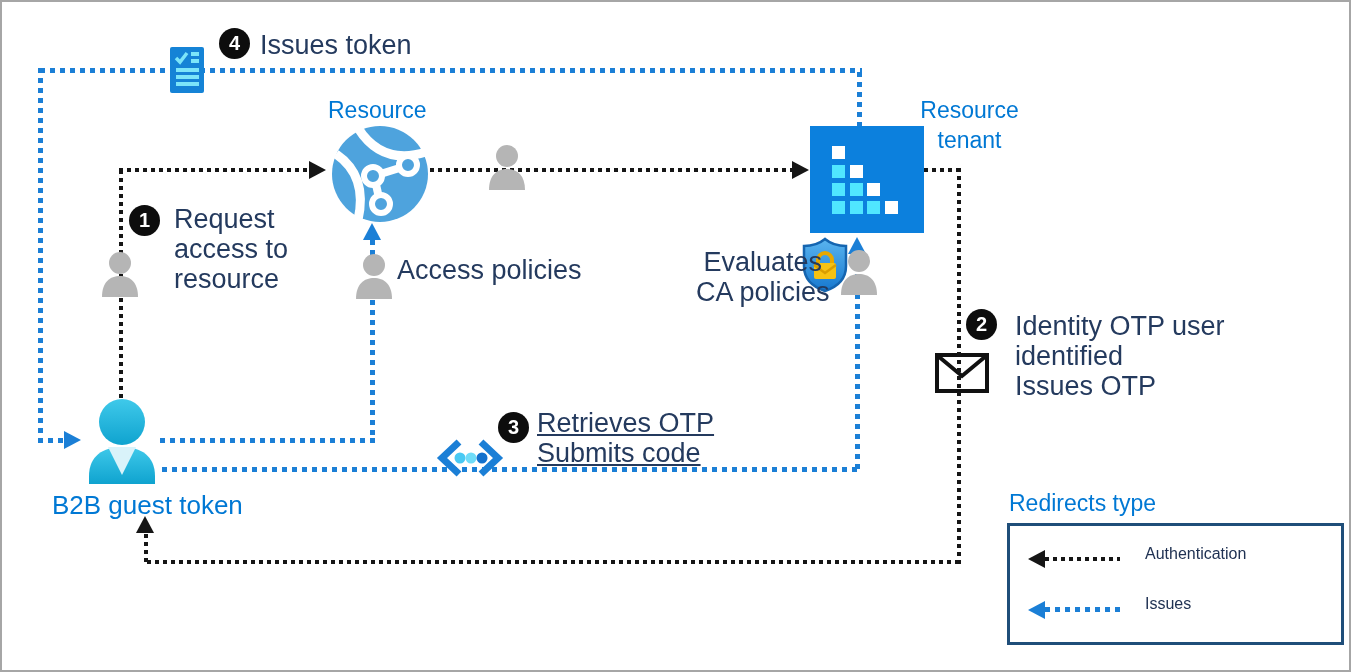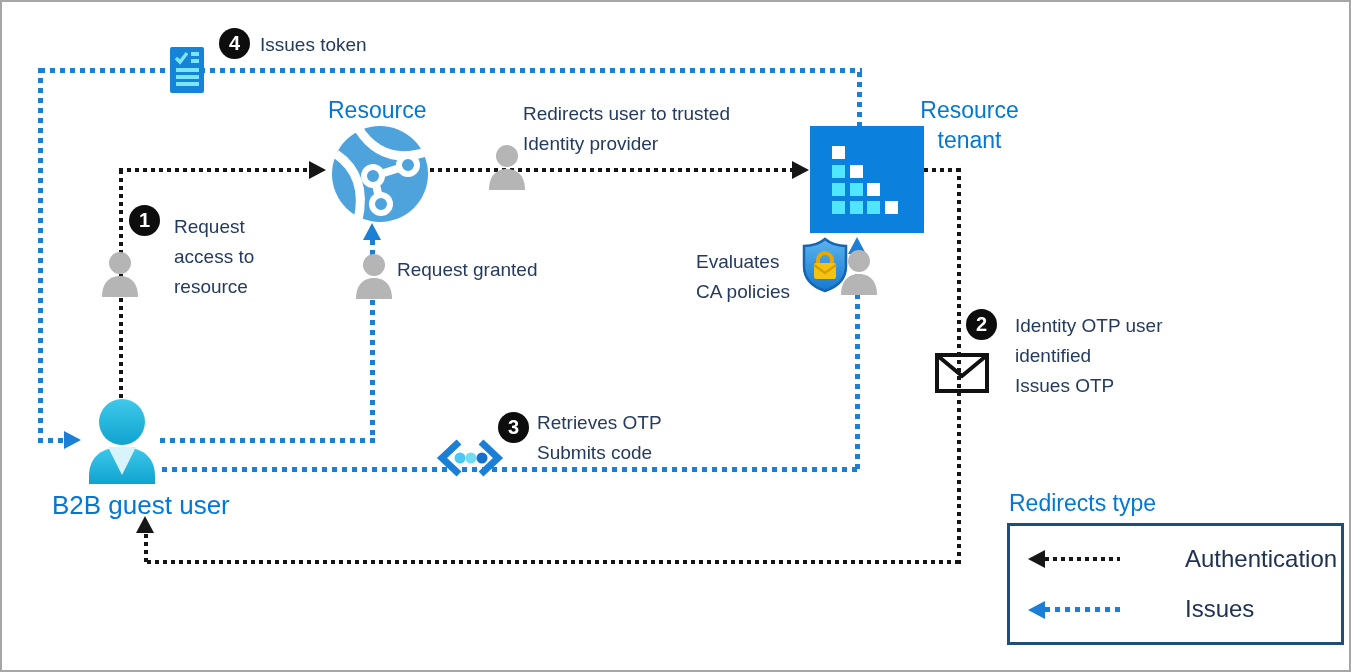--- a/index.html
+++ b/index.html
@@ -19,24 +19,24 @@
   .ar.r-k{border-top:9px solid transparent;border-bottom:9px solid transparent;border-left:17px solid #161616;}
   .ar.u-k{border-left:9px solid transparent;border-right:9px solid transparent;border-bottom:17px solid #161616;}
   .ar.l-k{border-top:9px solid transparent;border-bottom:9px solid transparent;border-right:17px solid #161616;}
   .ar.r-u{border-top:9px solid transparent;border-bottom:9px solid transparent;border-left:17px solid #1b7fd6;}
   .ar.u-u{border-left:9px solid transparent;border-right:9px solid transparent;border-bottom:17px solid #1b7fd6;}
   .ar.l-u{border-top:9px solid transparent;border-bottom:9px solid transparent;border-right:17px solid #1b7fd6;}
   .badge{
     position:absolute;width:31px;height:31px;border-radius:50%;background:#0d0d0d;color:#fff;
     font-size:20px;font-weight:bold;display:flex;align-items:center;justify-content:center;
   }
-  .note{position:absolute;color:#243a5e;font-size:19px;line-height:30px;white-space:pre-line;}
+  .note{position:absolute;color:#243a5e;font-size:27px;line-height:30px;white-space:pre-line;}
   .bluelabel{position:absolute;color:#0078d4;font-size:23px;line-height:30px;white-space:pre-line;}
   .legend-box{position:absolute;left:1005px;top:521px;width:337px;height:122px;border:3px solid #1f4e79;box-sizing:border-box;background:#fff;}
-  .legend-label{position:absolute;color:#203253;font-size:24px;margin-left:40px;}
+  .legend-label{position:absolute;color:#203253;font-size:16px;}
 </style>
 </head>
 <body>
 
 <div class="canvas">
 
   <svg class="abs" style="left:933px;top:351px;" width="54" height="40" viewBox="0 0 54 40">
     <rect x="2" y="2" width="50" height="36" fill="#ffffff" stroke="#111111" stroke-width="4"></rect>
     <path d="M3 3 L27 23 L51 3" fill="none" stroke="#111111" stroke-width="4"></path>
   </svg>
@@ -151,36 +151,34 @@
     <path d="M25 51 L39 79 L53 51 Z" fill="#d9f3fa"></path>
   </svg>
 
   <div class="badge" style="left:217px;top:26px;">4</div>
   <div class="badge" style="left:127px;top:203px;">1</div>
   <div class="badge" style="left:964px;top:307px;">2</div>
   <div class="badge" style="left:496px;top:410px;">3</div>
 
   <div class="note" style="left:258px;top:28px;">Issues token</div>
   <div class="bluelabel" style="left:326px;top:93px;">Resource</div>
-  <div class="note" style="left:521px;top:97px;">Redirects user to trusted
-Identity provider</div>
   <div class="bluelabel" style="left:885px;top:93px;width:165px;text-align:center;">Resource
 tenant</div>
-  <div class="note" style="left:172px;top:202px;margin-top:8px;">Request
+  <div class="note" style="left:172px;top:202px;">Request
 access to
 resource</div>
-  <div class="note" style="left:395px;top:253px;">Request granted</div>
-  <div class="note" style="left:694px;top:245px;">Evaluates
+  <div class="note" style="left:395px;top:253px;">Access policies</div>
+  <div class="note" style="left:694px;top:245px;text-align:center;">Evaluates
 CA policies</div>
   <div class="note" style="left:1013px;top:309px;">Identity OTP user
 identified
 Issues OTP</div>
-  <div class="note" style="left:535px;top:406px;">Retrieves OTP
+  <div class="note" style="left:535px;top:406px;text-decoration:underline;">Retrieves OTP
 Submits code</div>
-  <div class="bluelabel" style="left:50px;top:488px;font-size:26px;">B2B guest user</div>
+  <div class="bluelabel" style="left:50px;top:488px;font-size:26px;">B2B guest token</div>
 
   <div class="bluelabel" style="left:1007px;top:486px;">Redirects type</div>
   <div class="legend-box"></div>
   <div class="ar l-k" style="left:1026px;top:548px;"></div>
   <div class="hb" style="left:1043px;top:555px;width:75px;"></div>
   <div class="legend-label" style="left:1143px;top:543px;">Authentication</div>
   <div class="ar l-u" style="left:1026px;top:599px;"></div>
   <div class="hu" style="left:1043px;top:605px;width:75px;"></div>
   <div class="legend-label" style="left:1143px;top:593px;">Issues</div>
 

